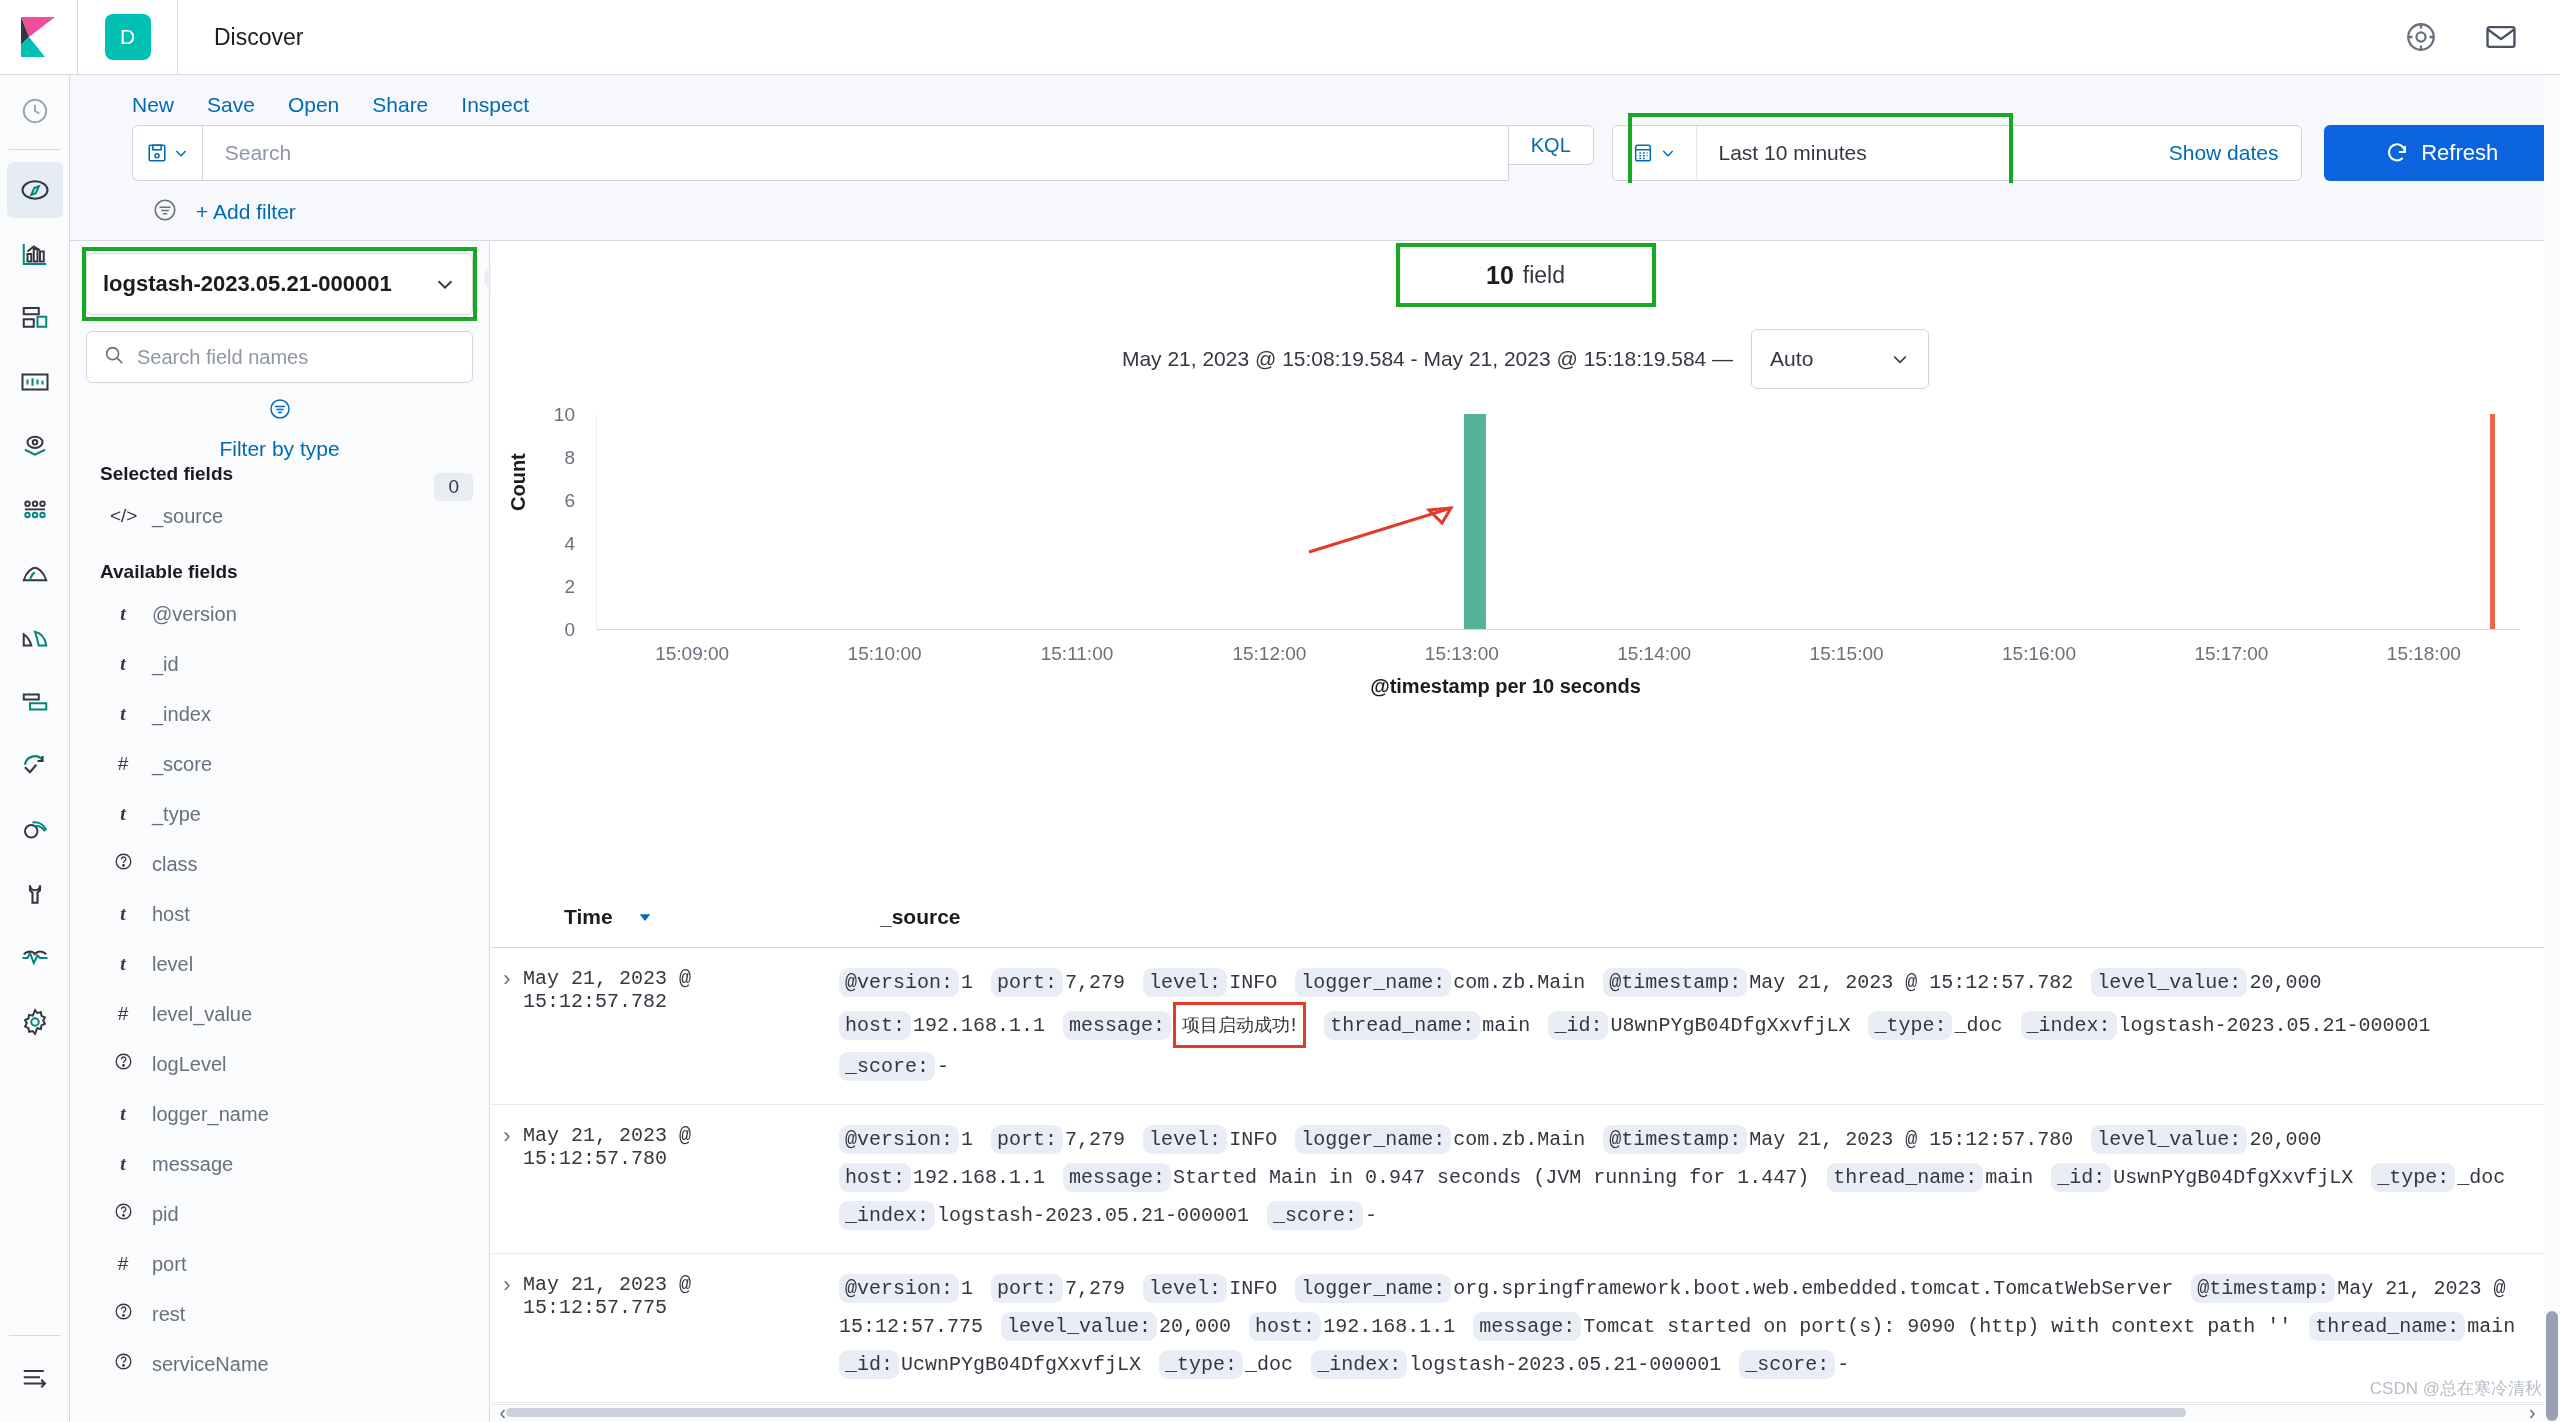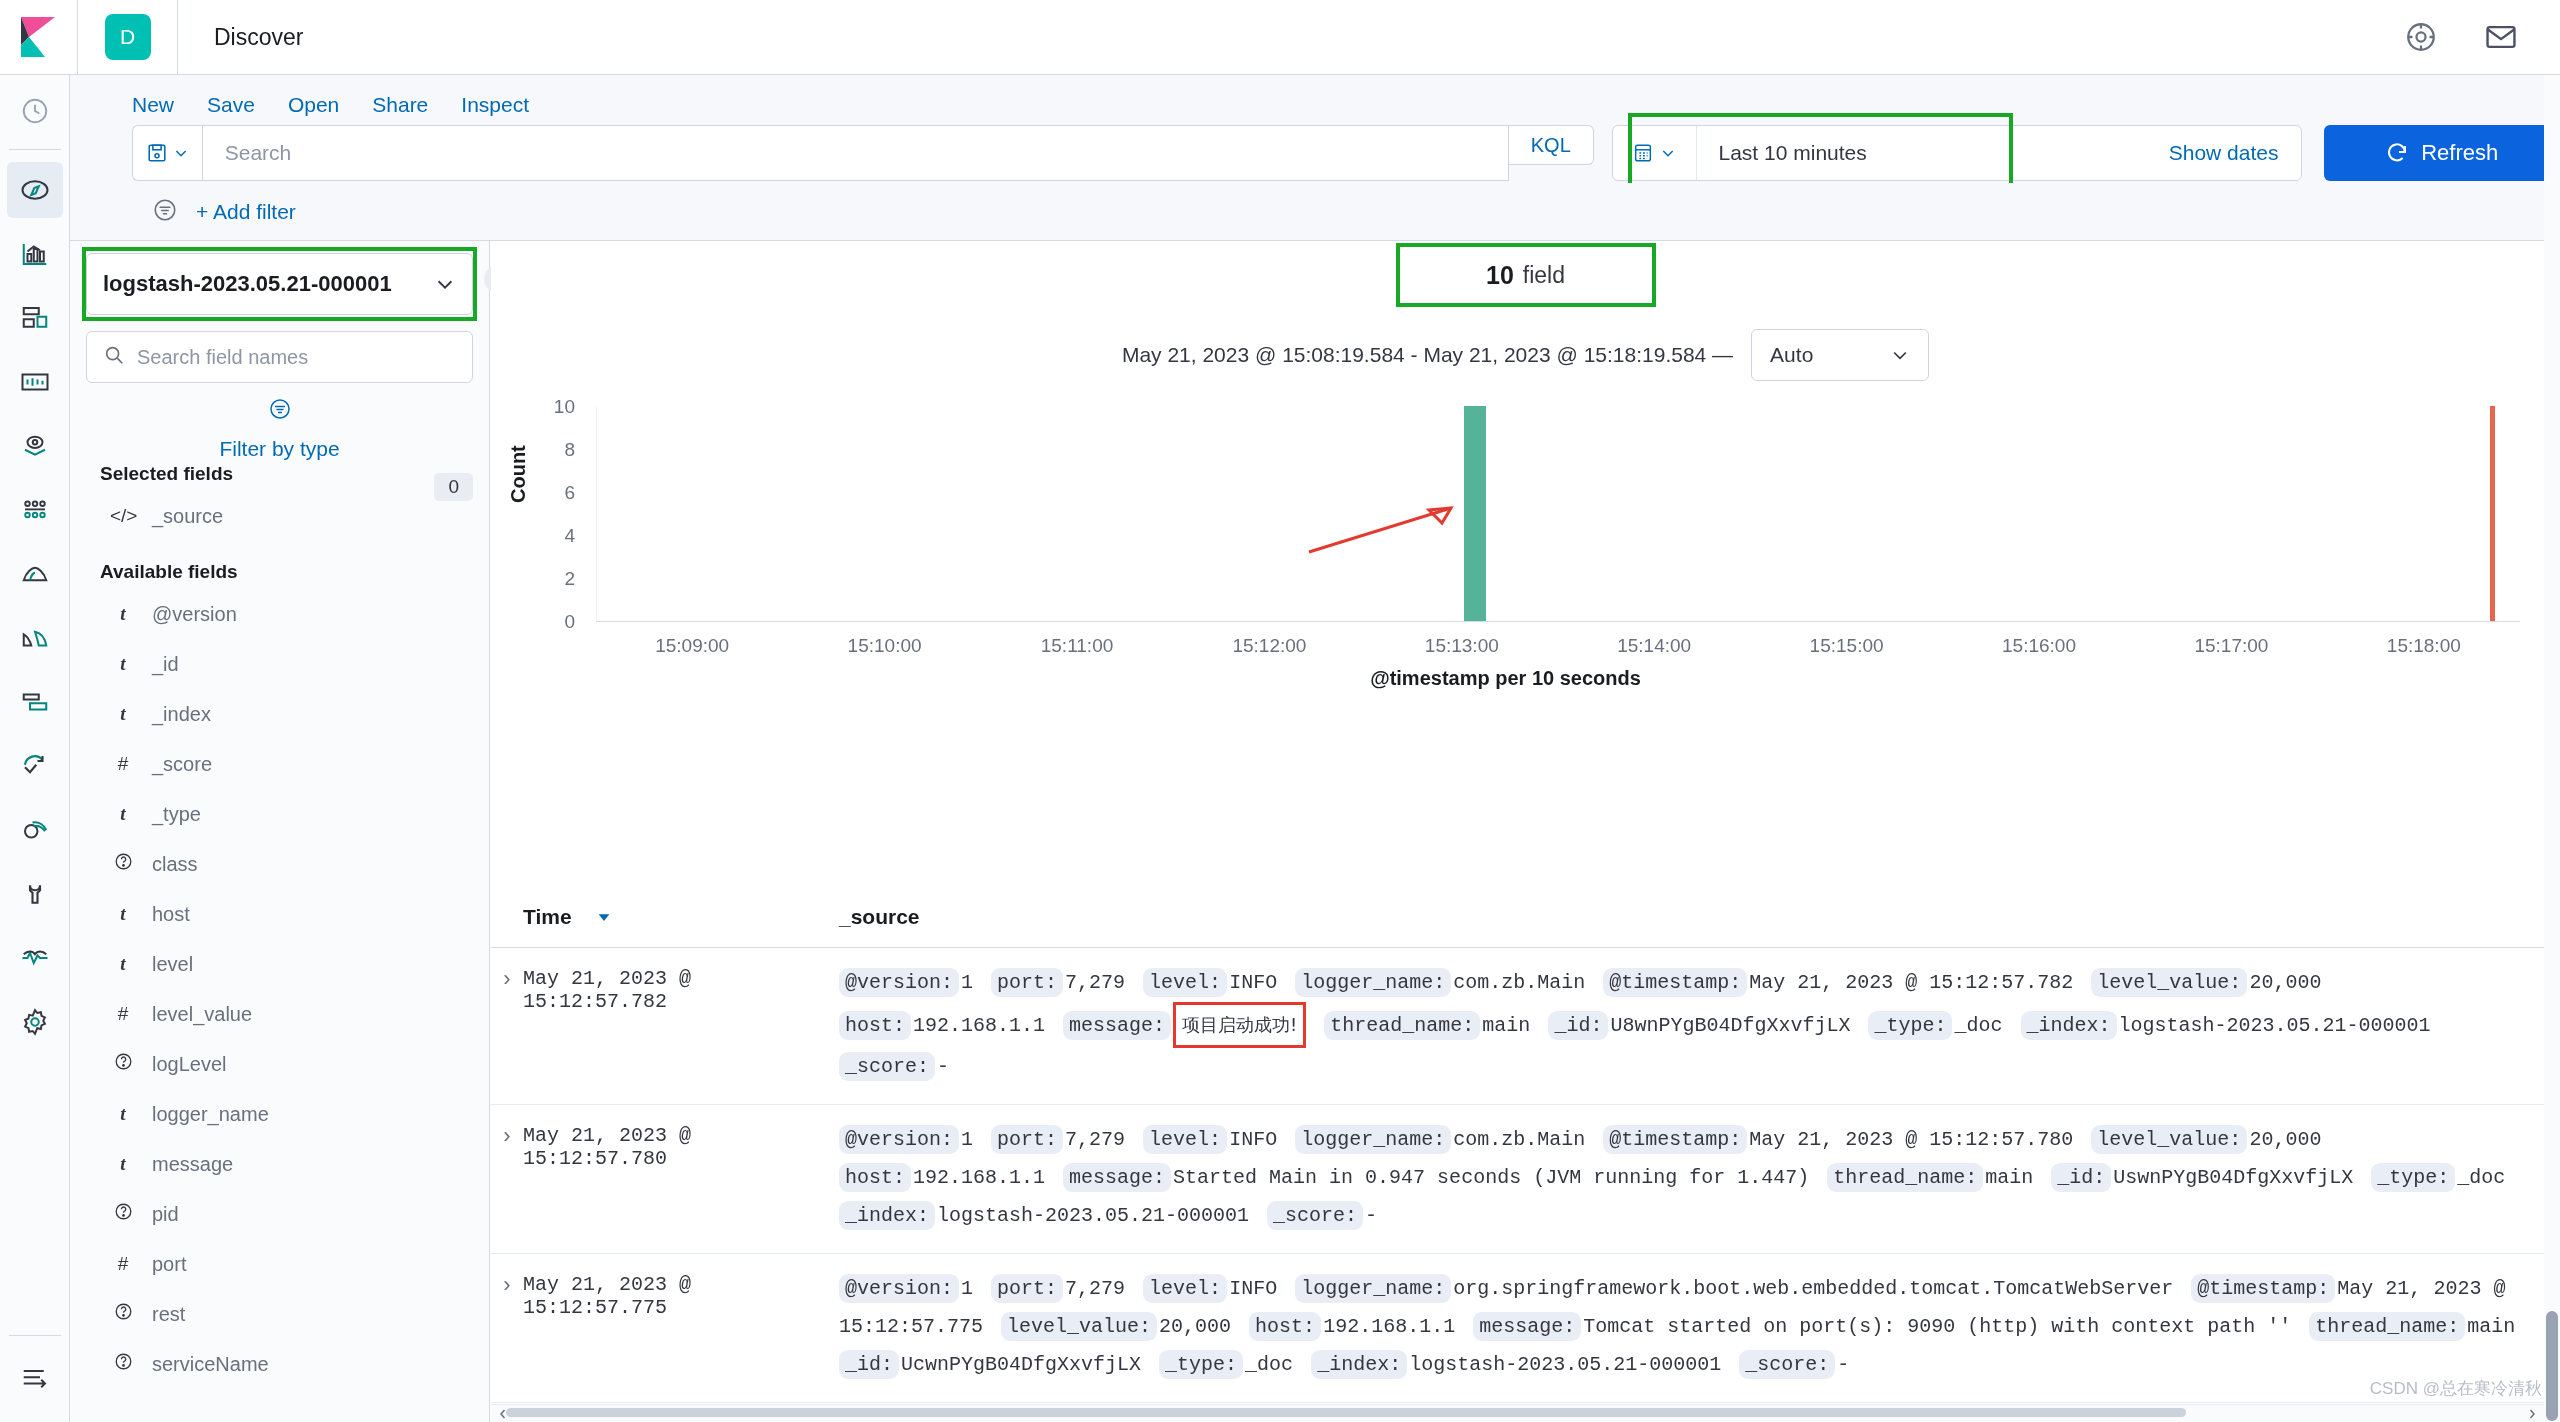--- a/index.html
+++ b/index.html
@@ -119,42 +119,42 @@
                justify-content:center; margin-top:10px; }
   #hits-box { position:absolute; left:calc(50% - 130px); top:-8px; width:260px; height:64px;
               border:4px solid #17a825; background:#fff;
               display:flex; align-items:center; justify-content:center; gap:9px; }
   .hits-num { font-size:25px; font-weight:700; color:#1a1c21; }
   .hits-lbl { font-size:23px; color:#343741; }
 
   #timerange-row { display:flex; align-items:center; justify-content:center; gap:18px;
                    margin-top:20px; }
   #timerange-text { font-size:21px; color:#343741; }
-  .interval-select { width:178px; height:52px; background:#fff; border:1px solid #cfd5e0;
+  .interval-select { width:178px; height:60px; background:#fff; border:1px solid #cfd5e0;
                      border-radius:6px; display:flex; align-items:center;
                      justify-content:space-between; padding:0 18px; font-size:21px; }
 
   
   #chart { position:relative; margin:18px 40px 0 0; height:290px; }
   #ylabel { position:absolute; left:16px; top:104px; transform:rotate(-90deg);
             transform-origin:left top; font-size:20px; font-weight:700; color:#1a1c21; }
   .ytick { position:absolute; left:36px; width:48px; text-align:right; font-size:19px; color:#69707d; }
   #plot { position:absolute; left:105px; top:8px; right:0; height:215px;
           border-left:1px solid #eef0f4; border-bottom:1px solid #d3dae6; }
   .bar { position:absolute; bottom:0; background:#54b399; }
   .xtick { position:absolute; top:236px; font-size:19px; color:#69707d; transform:translateX(-50%); }
   #xlabel { position:absolute; top:268px; left:0; right:0; text-align:center;
             font-size:20px; font-weight:700; color:#1a1c21; }
 
   
   #doctable { position:absolute; top:645px; left:0; right:0; bottom:0; overflow:hidden; }
   #thead { display:flex; height:62px; align-items:center;
            border-bottom:1px solid #d3dae6; font-size:21px; font-weight:700; color:#1a1c21; }
   .th-exp { width:32px; }
-  .th-time { width:316px; display:flex; align-items:center; gap:24px; }
+  .th-time { width:316px; display:flex; align-items:center; gap:24px;margin-left:41px; }
   .th-src { flex:1; }
   .doc-row { display:flex; border-bottom:1px solid #e6ebf2; padding:16px 0 18px 0; }
   .cell-exp { width:32px; color:#69707d; font-size:22px; padding-top:2px; text-align:center; }
   .cell-time { width:316px; font-size:20px; color:#343741; padding-top:3px; }
   .cell-src { flex:1; font-size:20px; line-height:38px; color:#343741; padding-right:28px; }
   .k { background:#e9edf5; color:#343741; border-radius:9px; padding:3px 6px; }
   .v { padding:0 6px 0 2px; }
   .msg-annot { border:3px solid #e3392e; padding:1px 6px; display:inline-block;
                font-family:"DejaVu Sans", sans-serif; font-size:18px; }
 

